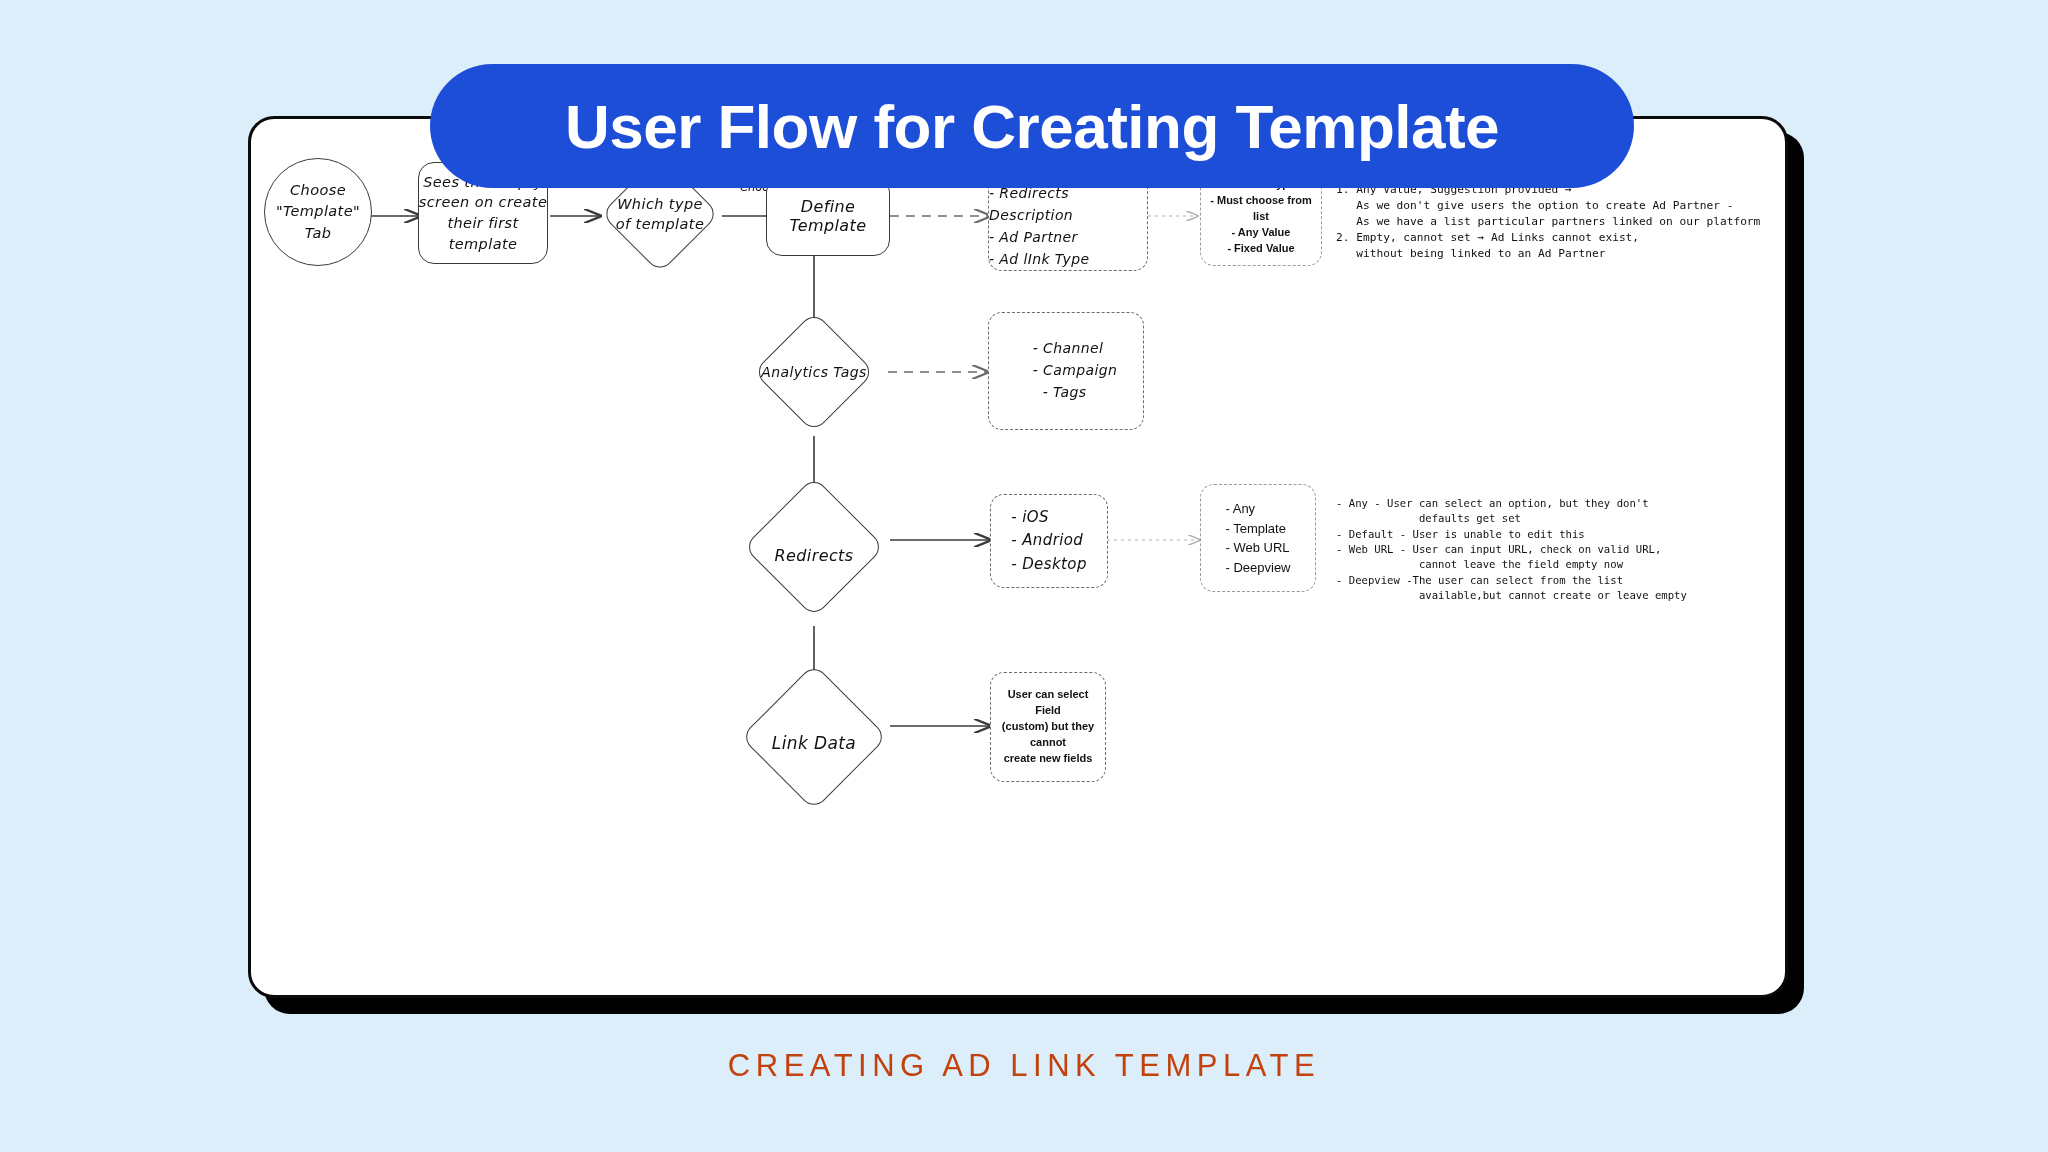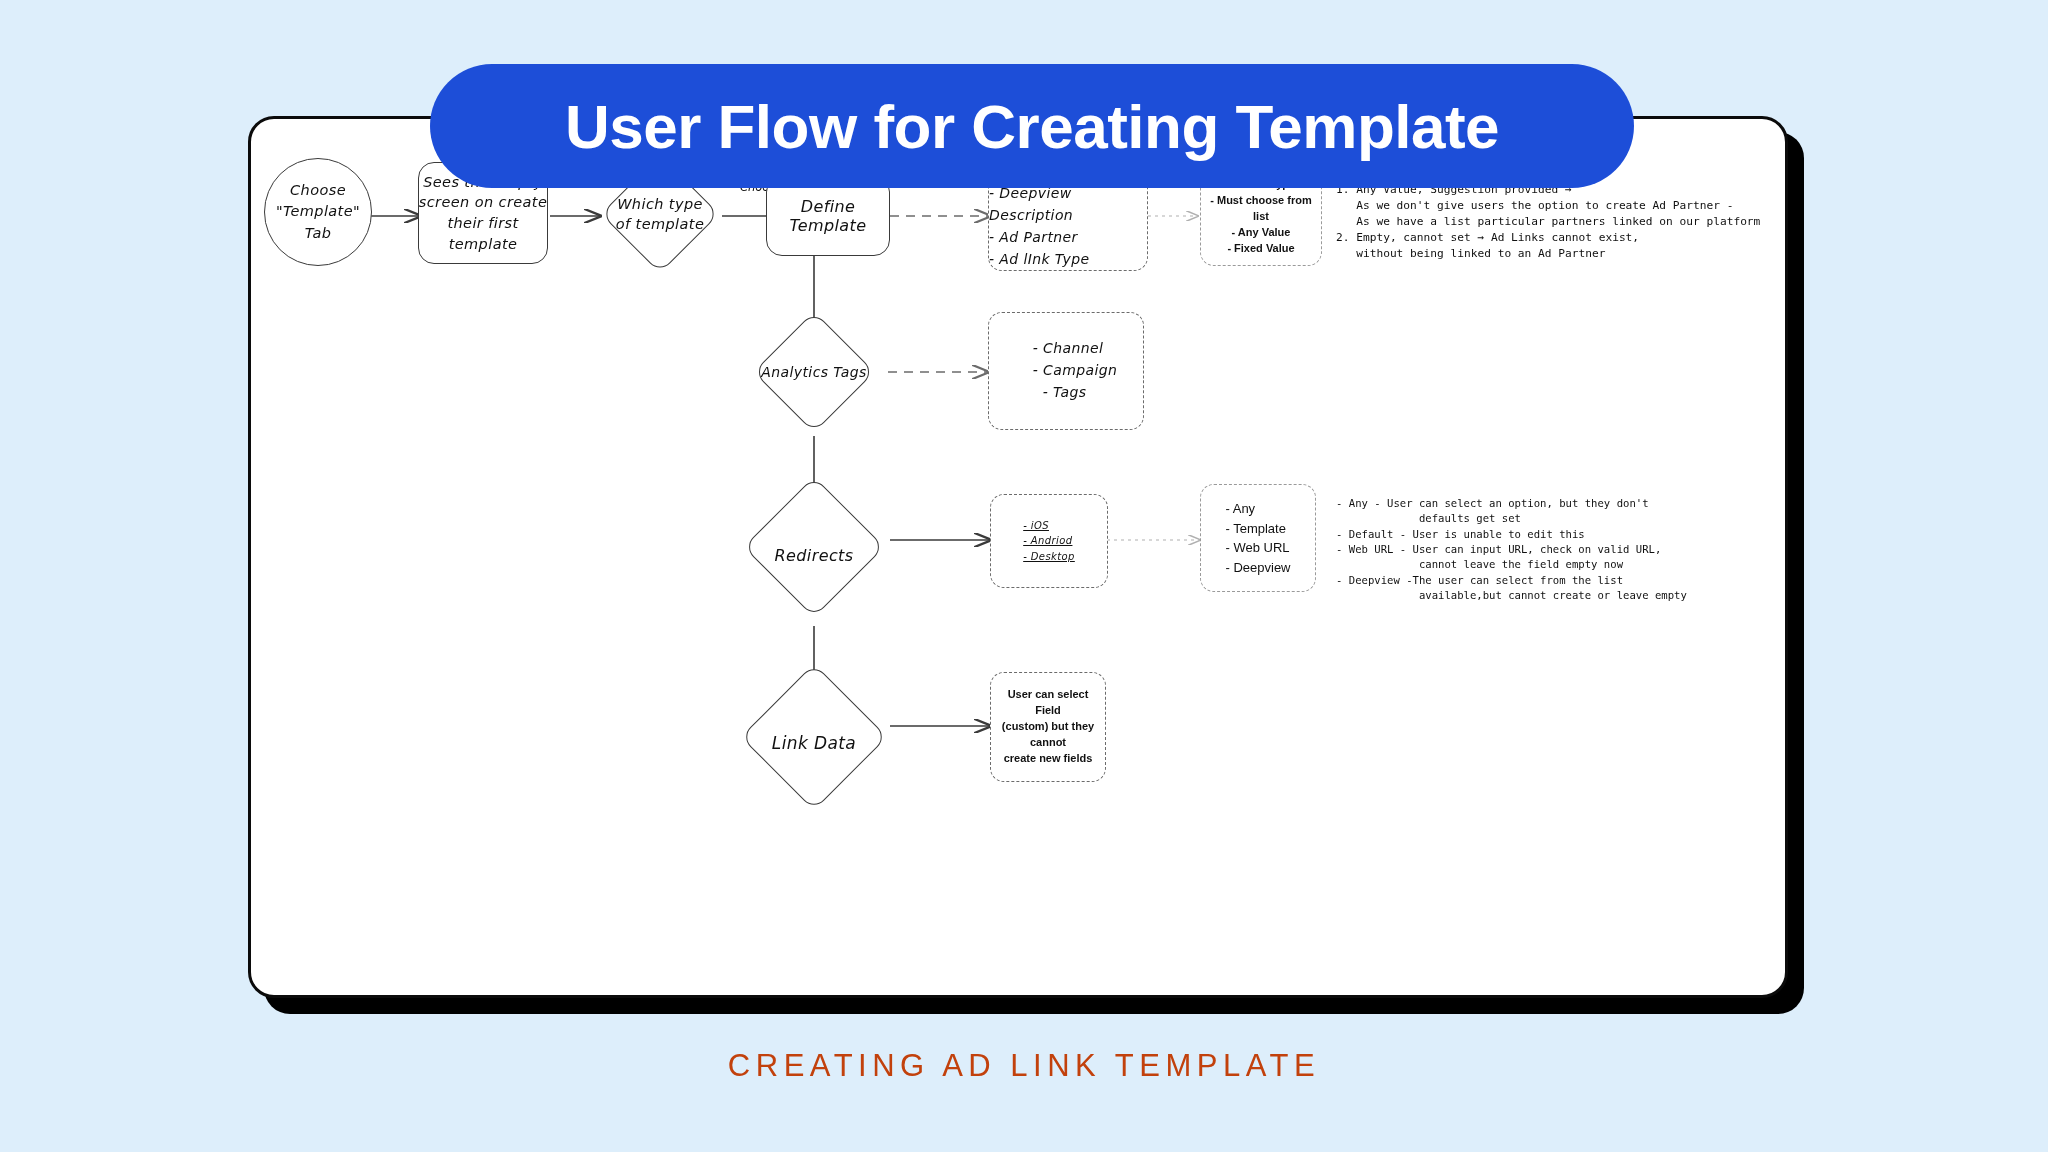--- a/index.html
+++ b/index.html
@@ -216,21 +216,21 @@
 of template</div>
     </div>
 
     <div class="edge-label" style="left:492px; top:64px; font-size:11.5px;">Chooses Ad Link</div>
 
     <div class="node solid-stroke n-round hand" style="left:518px; top:60px; width:124px; height:80px; font-size:16px;">Define Template</div>
 
     <div class="dashbox" style="left:740px; top:45px; width:160px; height:110px;">
       <div class="dash-list hand" style="font-size:14px;">
         <div>- Name</div>
-        <div>- Deepview Description</div>
+        <div>- Redirects Description</div>
         <div>- Ad Partner</div>
         <div>- Ad lInk Type</div>
       </div>
     </div>
 
     <div class="dashbox fine" style="left:952px; top:52px; width:122px; height:98px;">
       <div class="dash-center" style="font-size:11px;">
         <div>Ad Link Type</div>
         <div>- Must choose from list</div>
         <div>- Any Value</div>
@@ -257,21 +257,21 @@
         <div style="padding-left:10px;">- Tags</div>
       </div>
     </div>
 
     <div class="diamond-wrap" style="left:490px; top:368px; width:152px; height:142px;">
       <div class="n-diamond" style="position:absolute; left:26px; top:13px; width:100px; height:100px;"></div>
       <div class="diamond-label hand" style="font-size:16px;">Redirects</div>
     </div>
 
     <div class="dashbox" style="left:742px; top:378px; width:118px; height:94px;">
-      <div class="dash-list hand" style="font-size:10px;text-decoration:underline;">
+      <div class="dash-list hand" style="font-size:15px;">
         <div>- iOS</div>
         <div>- Andriod</div>
         <div>- Desktop</div>
       </div>
     </div>
 
     <div class="dashbox fine" style="left:952px; top:368px; width:116px; height:108px;">
       <div class="dash-list" style="font-size:13px; line-height:1.5; font-family:'Liberation Sans', sans-serif;">
         <div>- Any</div>
         <div>- Template</div>

